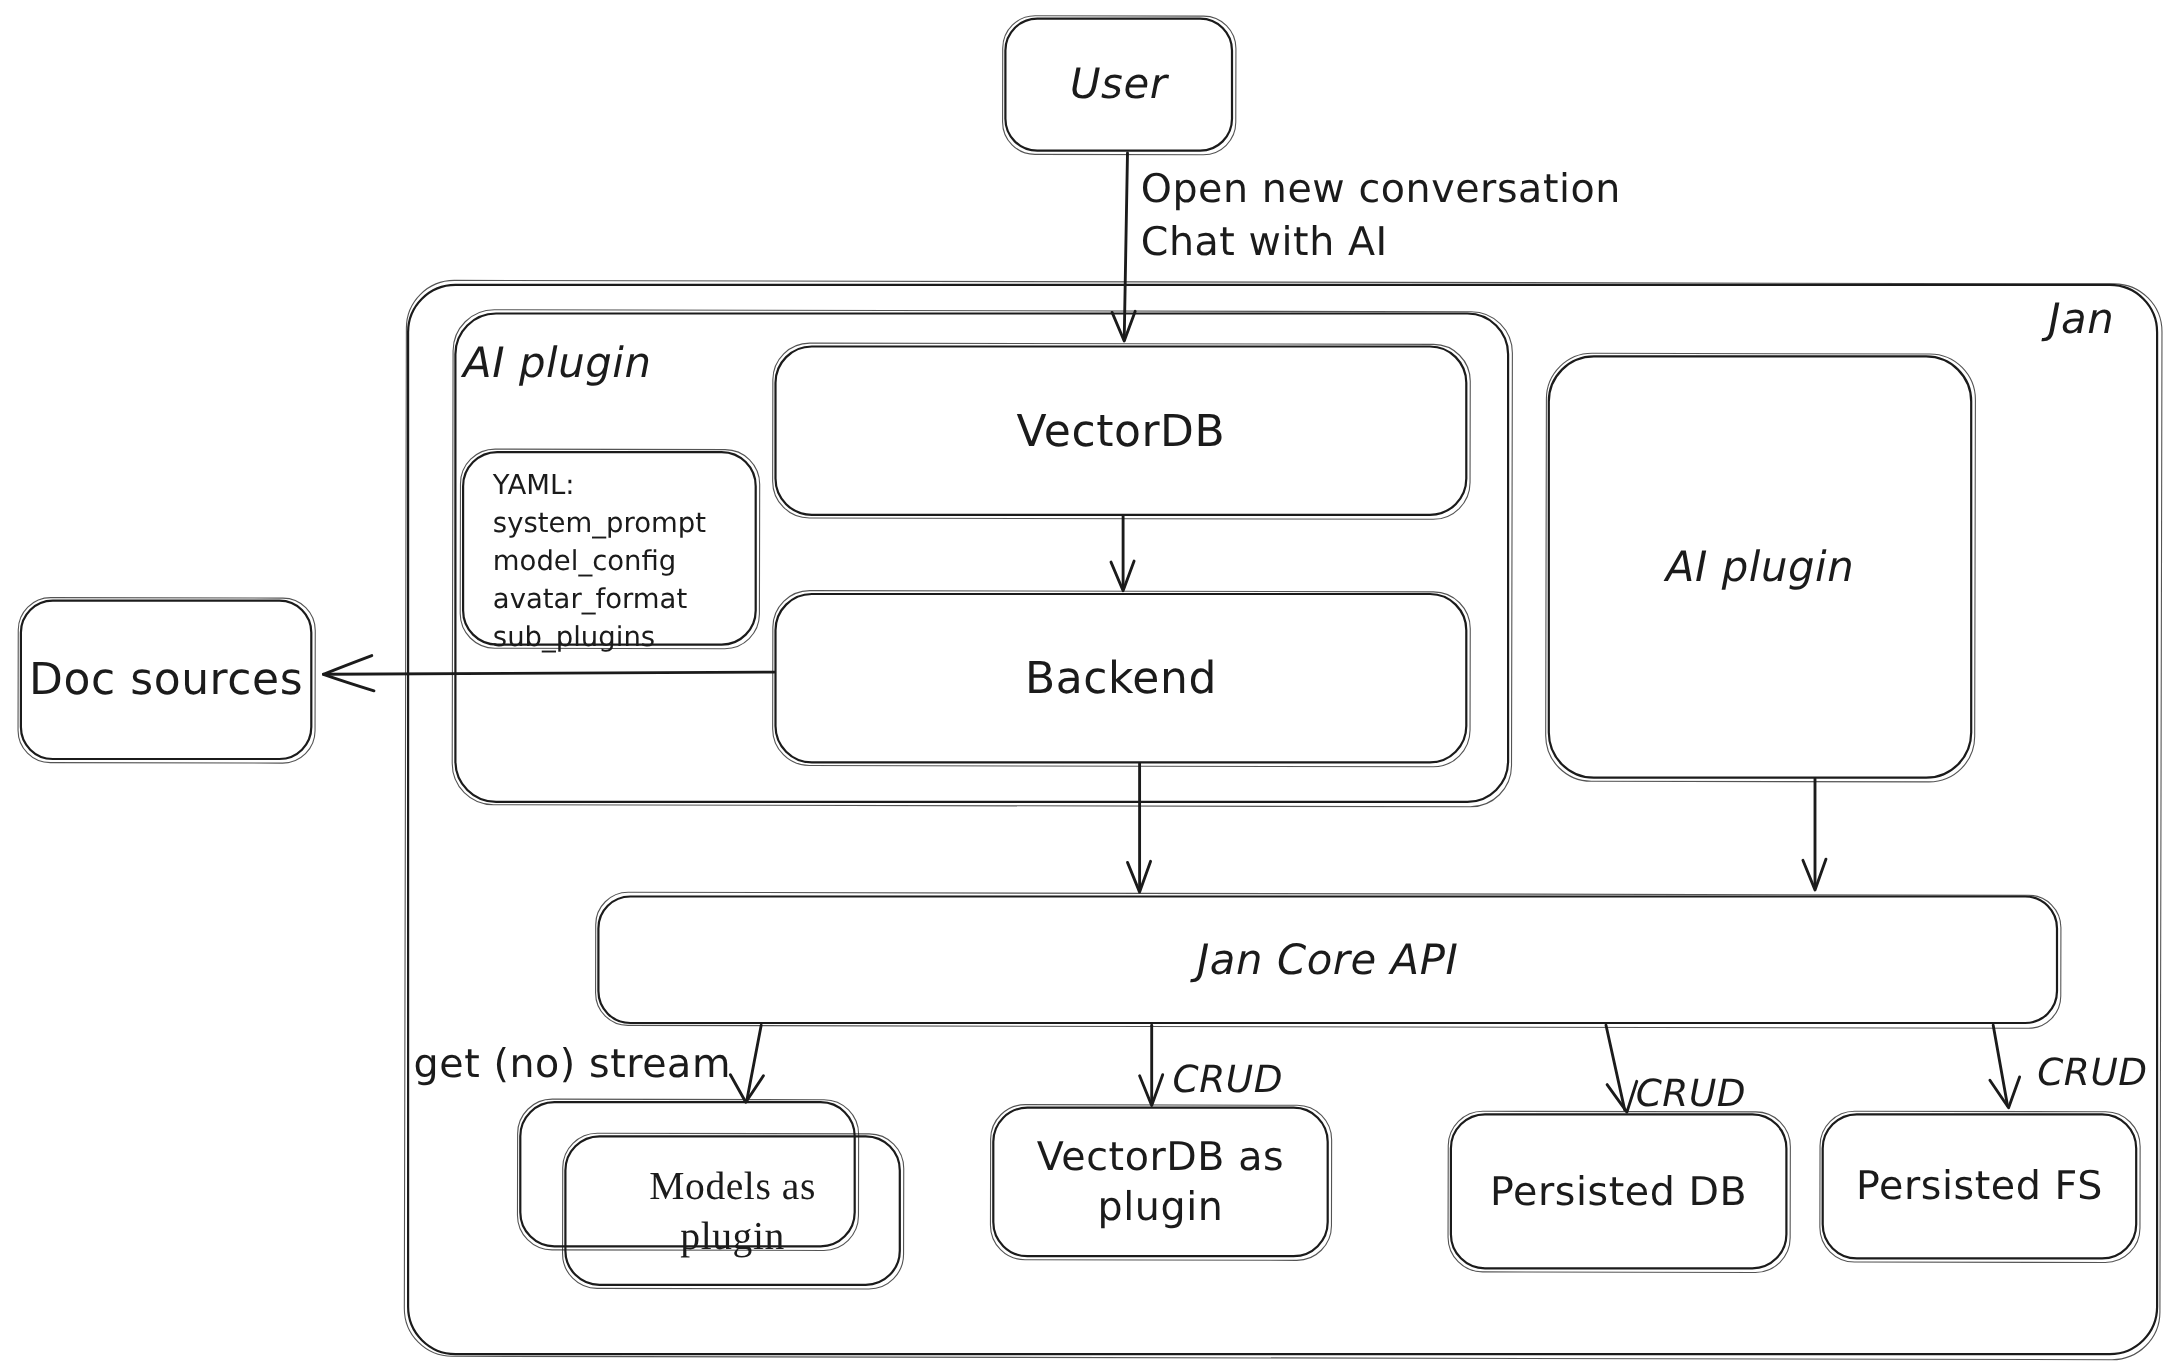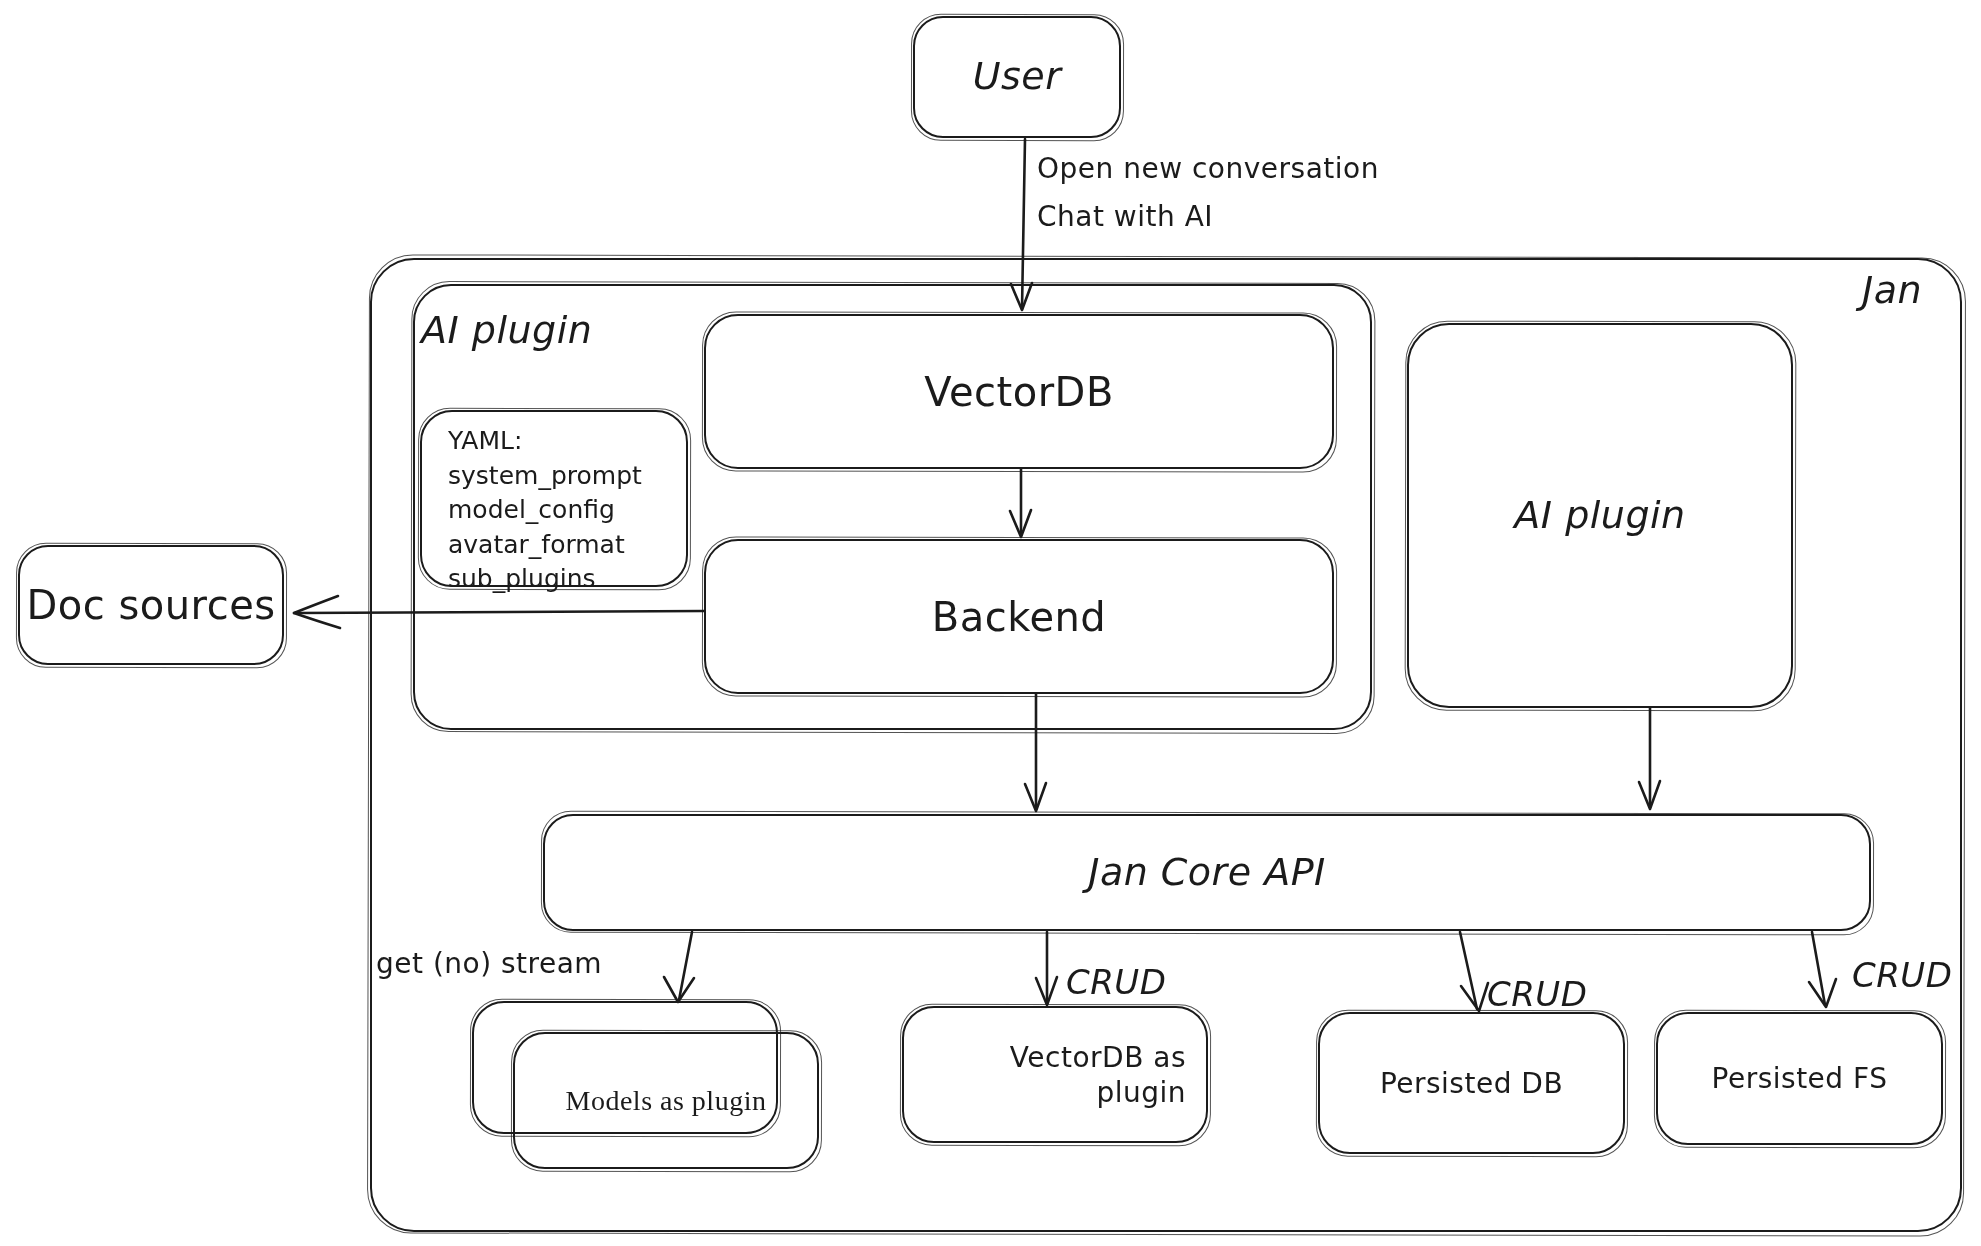--- a/index.html
+++ b/index.html
@@ -45,21 +45,21 @@
   }
   .edges path{
     fill:none;
     stroke:#1b1b1b;
     stroke-width:2.6;
     stroke-linecap:round;
     stroke-linejoin:round;
   }
   .fs-40{font-size:40px;}
   .fs-38{font-size:38px;font-style:italic;}
-  .fs-36{font-size:28px;}
+  .fs-36{font-size:36px;}
   .fs-34{font-size:34px;font-style:italic;}
   .fs-24{font-size:25px;}
   .yaml-body{
     position:absolute;left:26px;top:12px;right:8px;
     line-height:1.38;
   }
 </style>
 </head>
 <body>
 
@@ -139,35 +139,35 @@
       <div>model_config</div>
       <div>avatar_format</div>
       <div>sub_plugins</div>
     </div>
   </div>
 
   <div class="node" style="left:1407px;top:323px;width:386px;height:385px;border-radius:42px;">
     <div class="label-center fs-38">AI plugin</div>
   </div>
 
-  <div class="node" style="left:18px;top:545px;width:266px;height:120px;border-radius:30px;">
+  <div class="node" style="left:18px;top:545px;width:266px;height:146px;border-radius:30px;">
     <div class="label-center fs-40">Doc sources</div>
   </div>
 
   <div class="node" style="left:543px;top:814px;width:1328px;height:117px;border-radius:30px;">
     <div class="label-center fs-38">Jan Core API</div>
   </div>
 
   <div class="node" style="left:472px;top:1001px;width:306px;height:133px;border-radius:32px;"></div>
   <div class="node" style="left:513px;top:1032px;width:306px;height:137px;border-radius:32px;font-family:Liberation Serif, serif;">
     <div class="label-center fs-36" style="padding:0 36px;">Models as plugin</div>
   </div>
 
   <div class="node" style="left:902px;top:1006px;width:306px;height:137px;border-radius:32px;">
-    <div class="label-center fs-36" style="padding:0 20px;text-align:right;">VectorDB as plugin</div>
+    <div class="label-center fs-36" style="padding:0 30px;">VectorDB as plugin</div>
   </div>
 
   <div class="node" style="left:1318px;top:1012px;width:307px;height:142px;border-radius:32px;">
     <div class="label-center fs-36">Persisted DB</div>
   </div>
 
   <div class="node" style="left:1656px;top:1012px;width:287px;height:133px;border-radius:32px;">
     <div class="label-center fs-36">Persisted FS</div>
   </div>
 

